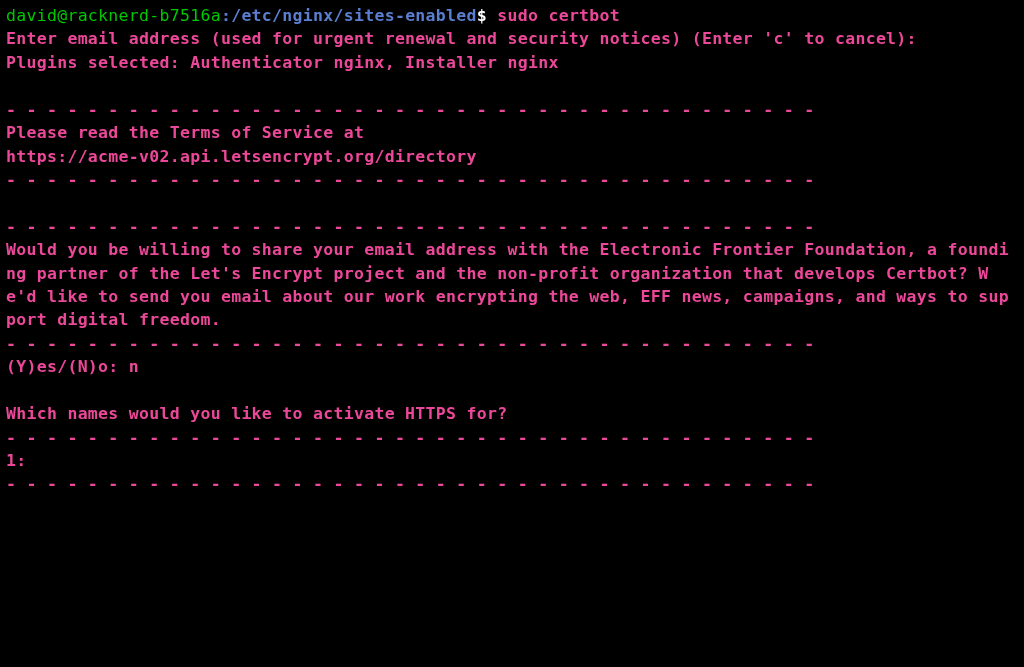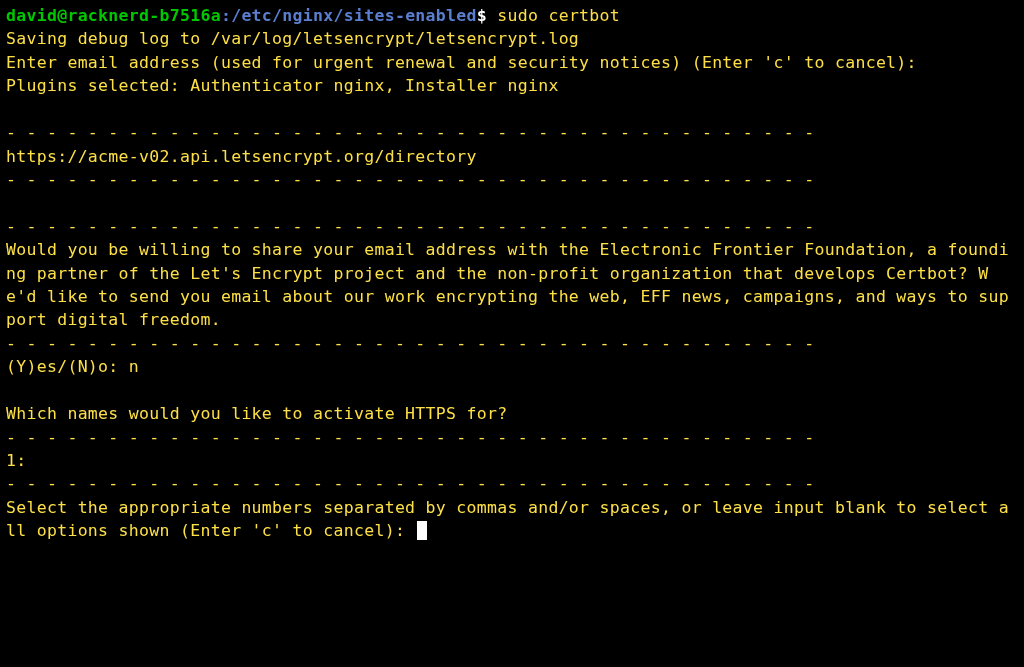--- a/index.html
+++ b/index.html
@@ -10,49 +10,48 @@
       font-size: 16.5px;
       line-height: 1.42;
       padding: 4px 6px;
       width: 1024px;
       height: 667px;
       overflow: hidden;
       font-weight: 500;
       letter-spacing: 0.3px;
     }
     .line { white-space: pre-wrap; word-break: break-all; }
-    .user { color: #00c800; font-weight: bold; }
+    .user { color: #00c800; font-weight: normal; }
     .path { color: #5a7fd0; font-weight: bold; margin-top: 29px; }
     .white { color: #ffffff; font-weight: bold; }
-    .plain { color: #fde047; font-weight: normal; }
+    .plain { color: #ec4899; font-weight: bold; }
     .cursor {
       display: inline-block;
       width: 10px;
       height: 19px;
       background: #ffffff;
       vertical-align: text-bottom;
       margin-left: 2px;
     }
   </style>
 </head>
 <body>
 
 <div>
   <div class="line"><span class="user">david@racknerd-b7516a</span><span class="path">:/etc/nginx/sites-enabled</span><span class="white">$</span><span class="plain"> sudo certbot</span></div>
-  <div class="line plain">Saving debug log to /var/log/letsencrypt/letsencrypt.log</div>
   <div class="line plain">Enter email address (used for urgent renewal and security notices) (Enter 'c' to cancel):</div>
   <div class="line plain">Plugins selected: Authenticator nginx, Installer nginx</div>
   <div class="line plain"> </div>
   <div class="line plain">- - - - - - - - - - - - - - - - - - - - - - - - - - - - - - - - - - - - - - - -</div>
+  <div class="line plain">Please read the Terms of Service at</div>
   <div class="line plain">https://acme-v02.api.letsencrypt.org/directory</div>
   <div class="line plain">- - - - - - - - - - - - - - - - - - - - - - - - - - - - - - - - - - - - - - - -</div>
   <div class="line plain"> </div>
   <div class="line plain">- - - - - - - - - - - - - - - - - - - - - - - - - - - - - - - - - - - - - - - -</div>
   <div class="line plain">Would you be willing to share your email address with the Electronic Frontier Foundation, a founding partner of the Let's Encrypt project and the non-profit organization that develops Certbot? We'd like to send you email about our work encrypting the web, EFF news, campaigns, and ways to support digital freedom.</div>
   <div class="line plain">- - - - - - - - - - - - - - - - - - - - - - - - - - - - - - - - - - - - - - - -</div>
   <div class="line plain">(Y)es/(N)o: n</div>
   <div class="line plain"> </div>
   <div class="line plain">Which names would you like to activate HTTPS for?</div>
   <div class="line plain">- - - - - - - - - - - - - - - - - - - - - - - - - - - - - - - - - - - - - - - -</div>
   <div class="line plain">1:</div>
   <div class="line plain">- - - - - - - - - - - - - - - - - - - - - - - - - - - - - - - - - - - - - - - -</div>
-  <div class="line plain"><span>Select the appropriate numbers separated by commas and/or spaces, or leave input blank to select all options shown (Enter 'c' to cancel): </span><span class="cursor"></span></div>
 </div>
 
 </body></html>

